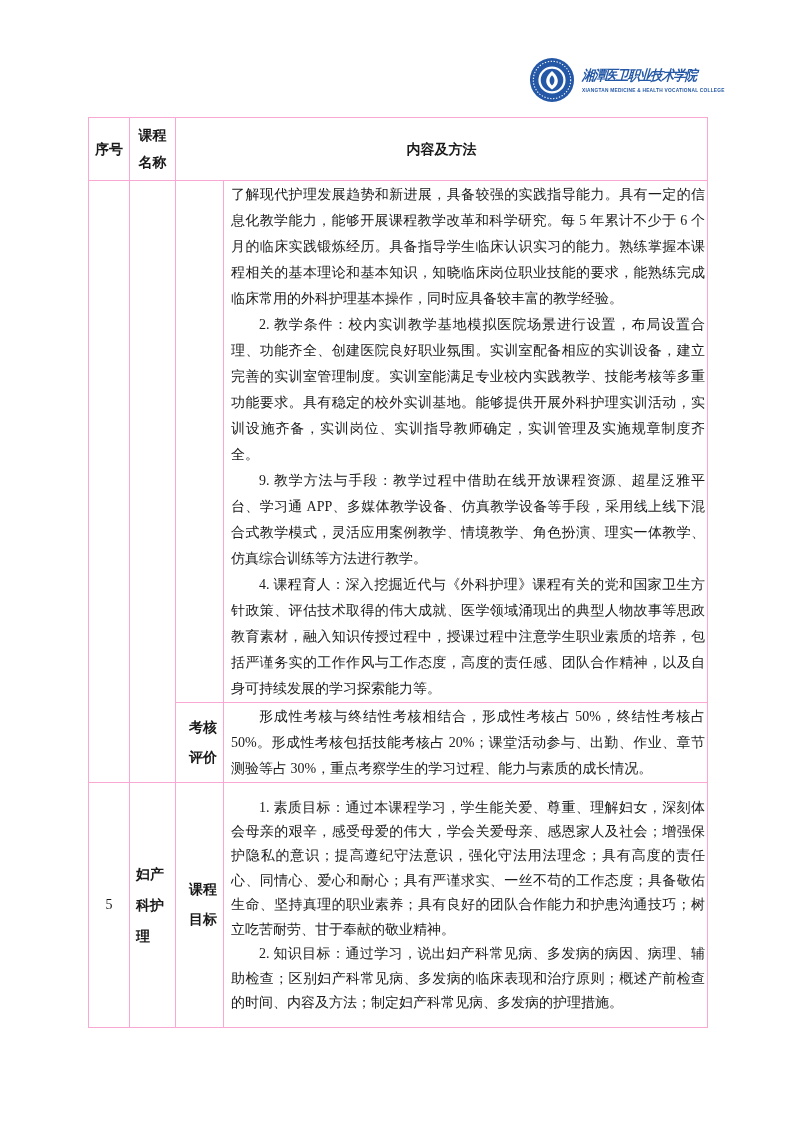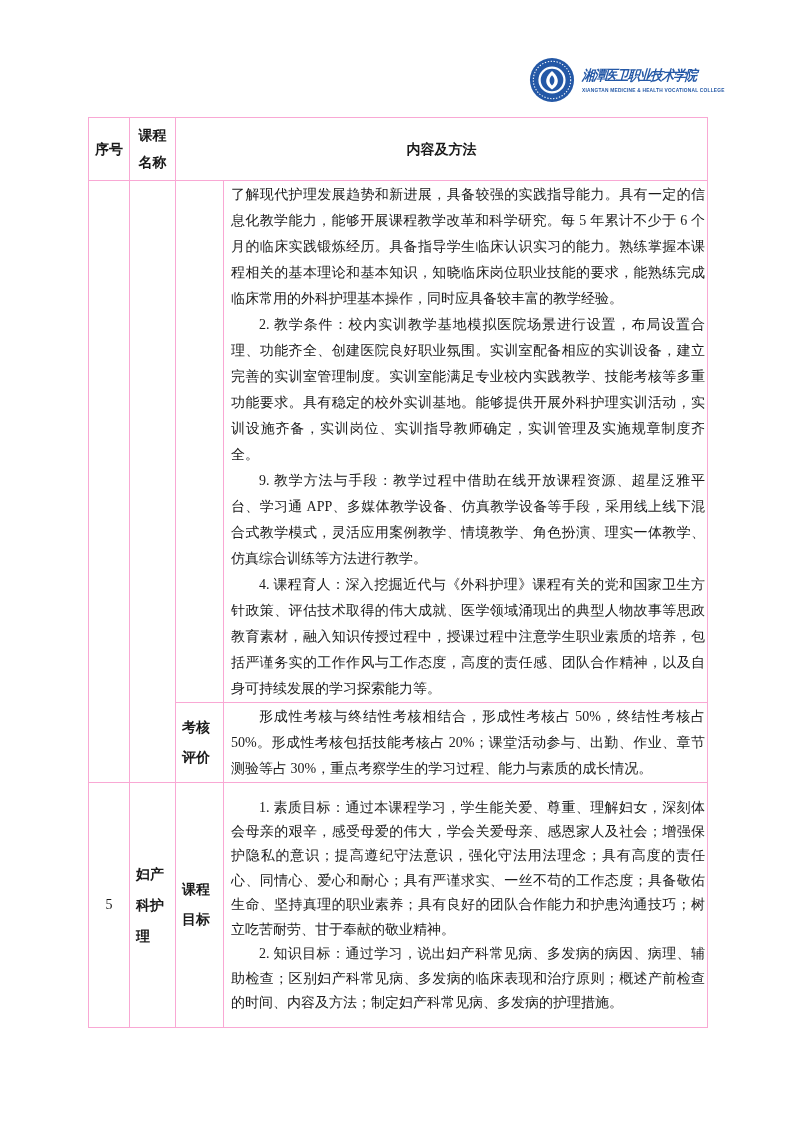--- a/index.html
+++ b/index.html
@@ -47,21 +47,21 @@
   .th{
     text-align:center;font-weight:bold;
     line-height:27px;padding:0 4px;
   }
   .cell-no{text-align:center;padding:0 2px;}
   .cell-name{
     text-align:left;font-weight:bold;
     line-height:31px;padding:0 6px;
   }
   .cell-label{
-    text-align:left;font-weight:bold;
+    text-align:right;font-weight:bold;
     line-height:30px;padding:0 6px;
   }
   .cell-desc{
     vertical-align:top;
     padding:1px 2px 0 7px;
     line-height:26px;
     text-align:justify;
   }
   .cell-desc p{margin:0;}
   .indent{text-indent:2em;}

